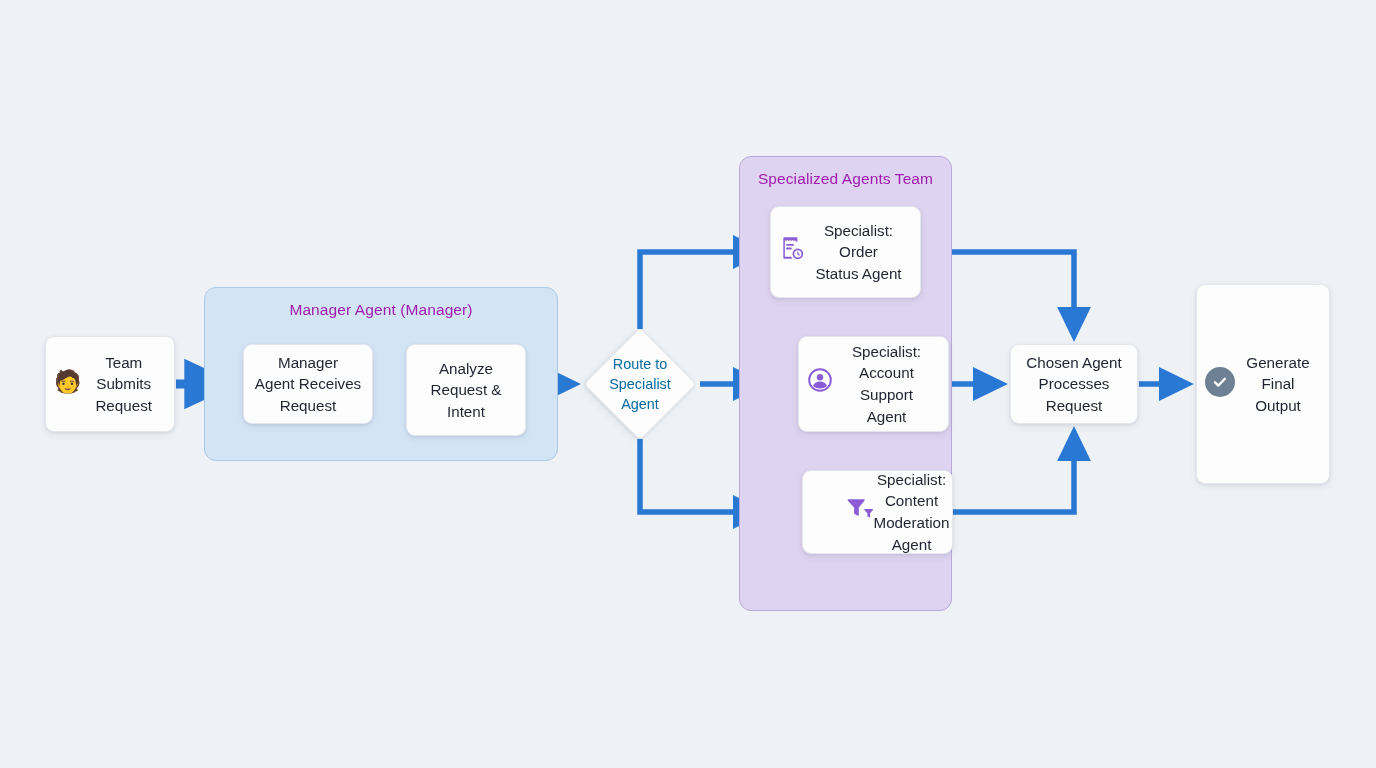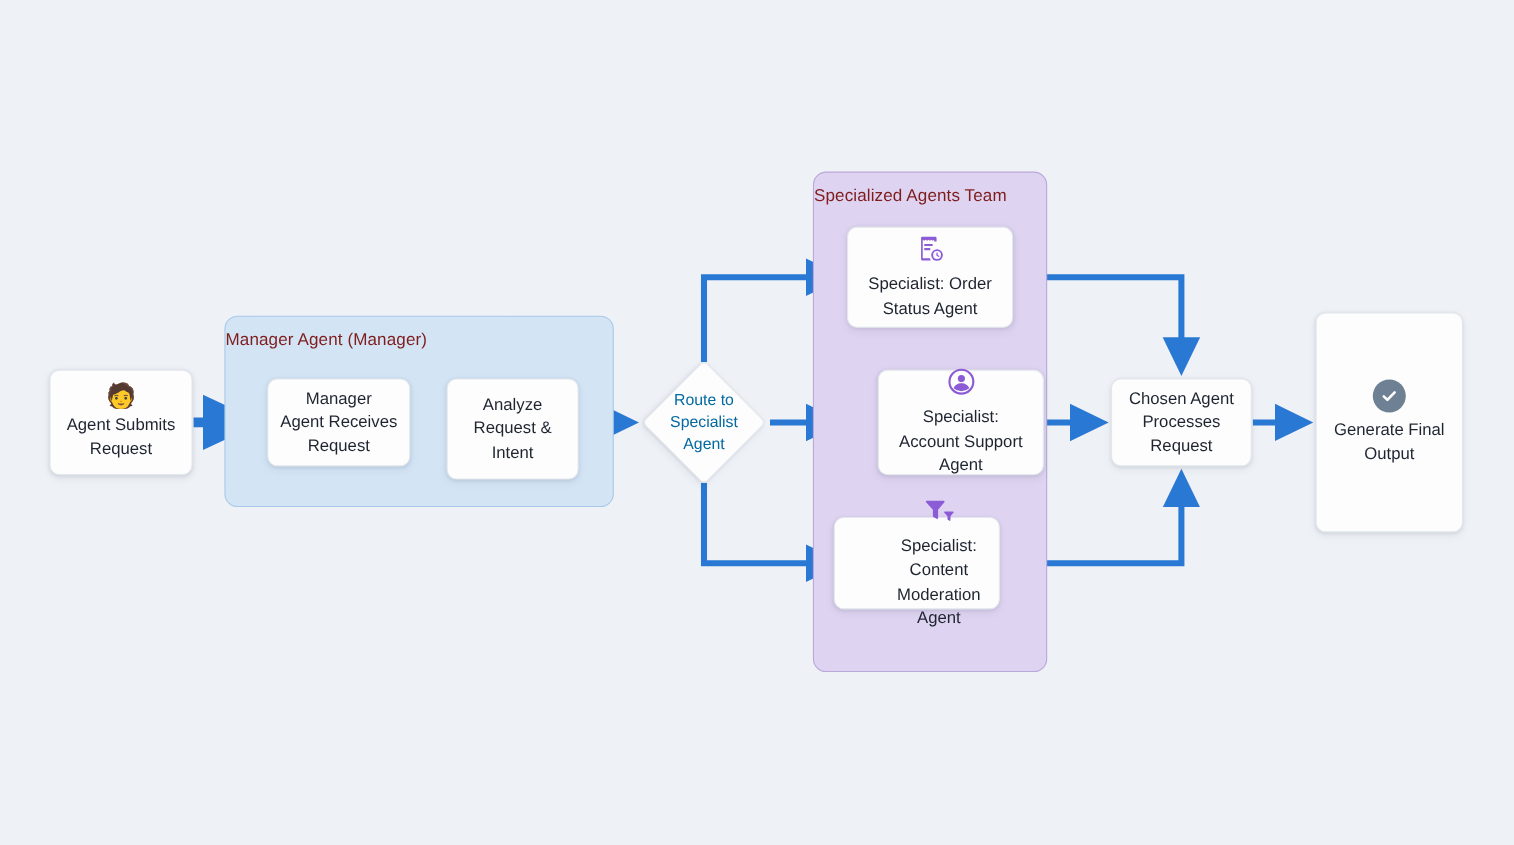--- a/index.html
+++ b/index.html
@@ -36,22 +36,23 @@
   
   .group {
     position: absolute;
     border-radius: 12px;
     z-index: 2;
   }
   .group-title {
     position: absolute;
     left: 0;
     right: 0;
+    text-align: center;
     font-size: 15.5px;
-    color: #7f1d1d;
+    color: #a21caf;
     letter-spacing: .1px;
   }
 
   .group-manager {
     left: 204px;
     top: 287px;
     width: 354px;
     height: 174px;
     background: #d3e4f5;
     border: 1.4px solid #a9c9ea;
@@ -69,21 +70,21 @@
   .group-specialists .group-title { top: 13px; }
 
   
   .node {
     position: absolute;
     background: #fdfdfd;
     border: 1px solid #e4e8ee;
     border-radius: 9px;
     box-shadow: 0 1px 3px rgba(30,45,70,.10), 0 3px 9px rgba(30,45,70,.06);
     display: flex;
-    flex-direction: column;
+    flex-direction: row;
     align-items: center;
     justify-content: center;
     text-align: center;
     z-index: 3;
     padding: 6px 8px;
   }
   .node .label {
     font-size: 15.2px;
     line-height: 1.42;
     color: #1e2430;
@@ -94,21 +95,21 @@
     margin-bottom: 5px;
     line-height: 1;
   }
 
   
   #n-user        { left: 45px;   top: 336px; width: 130px; height: 96px; }
   #n-receives    { left: 243px;  top: 344px; width: 130px; height: 80px; }
   #n-analyze     { left: 406px;  top: 344px; width: 120px; height: 92px; }
   #n-order       { left: 770px;  top: 206px; width: 151px; height: 92px; }
   #n-account     { left: 770px;  top: 336px; width: 151px; height: 96px; margin-left: 28px; }
-  #n-content     { left: 758px;  top: 470px; width: 151px; height: 84px; padding-left: 48px; }
+  #n-content     { left: 802px;  top: 470px; width: 151px; height: 84px; padding-left: 48px; }
   #n-chosen      { left: 1010px; top: 344px; width: 128px; height: 80px; }
   #n-output      { left: 1196px; top: 284px; width: 134px; height: 200px; }
 
   
   #n-route {
     position: absolute;
     left: 583px;
     top: 327px;
     width: 114px;
     height: 114px;
@@ -194,21 +195,21 @@
   <div class="group group-manager">
     <div class="group-title">Manager Agent (Manager)</div>
   </div>
 
   <div class="group group-specialists">
     <div class="group-title">Specialized Agents Team</div>
   </div>
 
   <div class="node" id="n-user">
     <span class="icon emoji-icon">🧑</span>
-    <span class="label">Agent Submits
+    <span class="label">Team Submits
 Request</span>
   </div>
 
   <div class="node" id="n-receives">
     <span class="label">Manager
 Agent Receives
 Request</span>
   </div>
 
   <div class="node" id="n-analyze">

